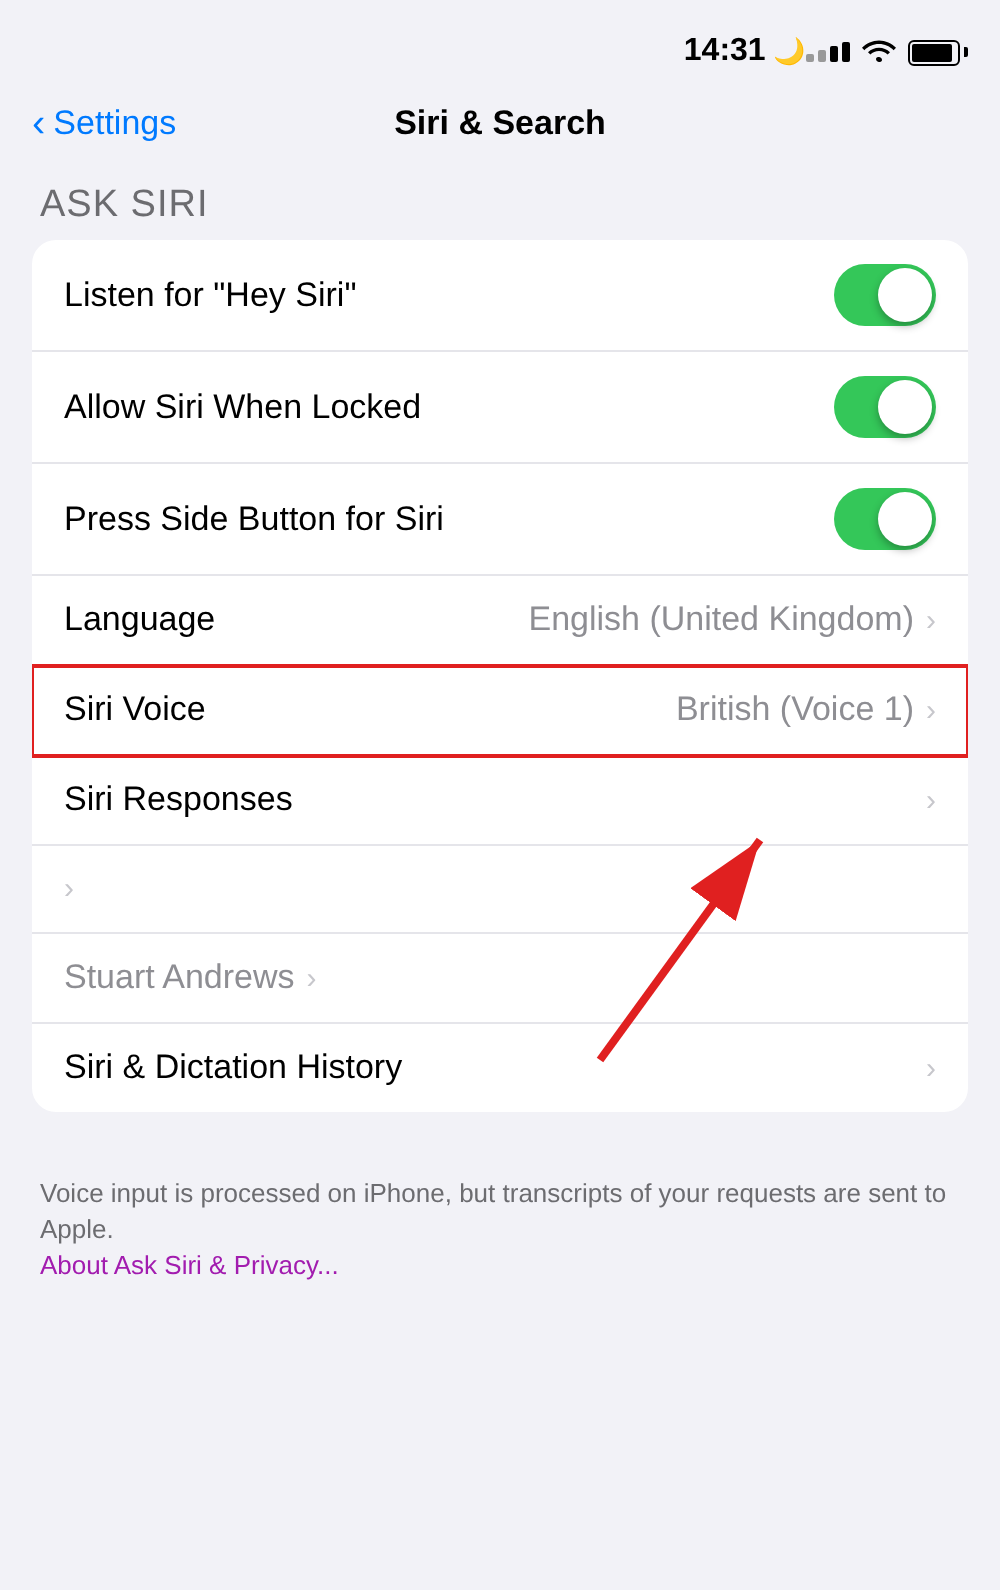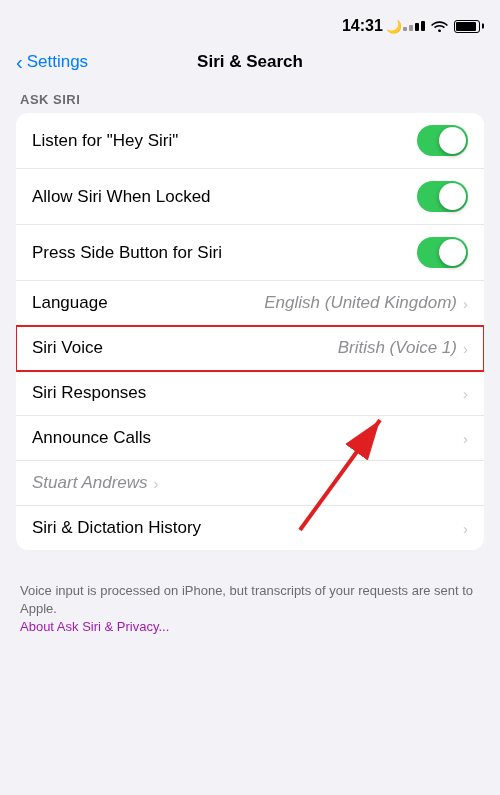--- a/index.html
+++ b/index.html
@@ -102,22 +102,22 @@
     }
 
     .nav-title {
       font-size: 17px;
       font-weight: 600;
       color: #000;
     }
 
     
     .section-header {
-      font-size: 13px;
-      font-weight: 700;
+      font-size: 19px;
+      font-weight: 400;
       color: #6c6c70;
       text-transform: uppercase;
       letter-spacing: 0.5px;
       padding: 8px 20px 6px;
     }
 
     
     .settings-group {
       background: #fff;
       border-radius: 12px;
@@ -147,21 +147,20 @@
 
     .row-right {
       display: flex;
       align-items: center;
       gap: 6px;
     }
 
     .row-value {
       font-size: 17px;
       color: #8e8e93;
-      font-style: italic;
     }
 
     .chevron-right {
       color: #c7c7cc;
       font-size: 15px;
     }
 
     
     .toggle {
       width: 51px;
@@ -298,21 +297,20 @@
   </div>
 
   <div class="settings-row">
     <span class="row-label">Siri Responses</span>
     <div class="row-right">
       <span class="chevron-right">›</span>
     </div>
   </div>
 
   <div class="settings-row">
-    <span class="row-label">Announce Calls</span>
     <div class="row-right">
       <span class="chevron-right">›</span>
     </div>
   </div>
 
   <div class="settings-row">
     <div class="row-right">
       <span class="row-value">Stuart Andrews</span>
       <span class="chevron-right">›</span>
     </div>

